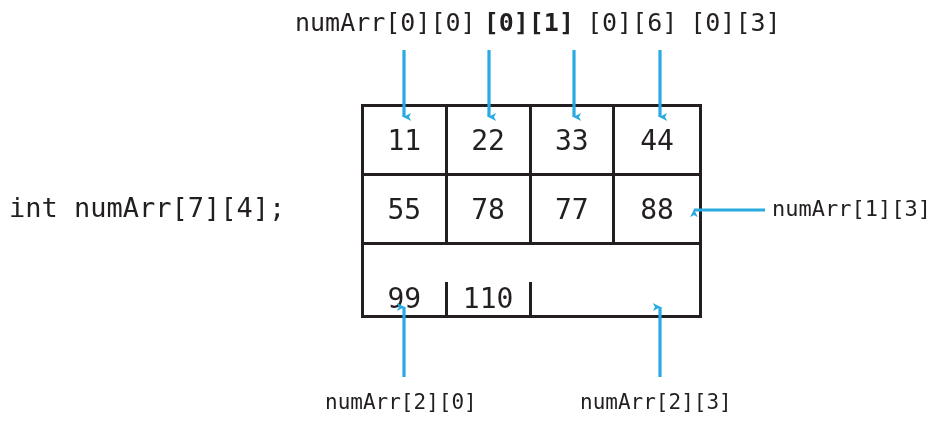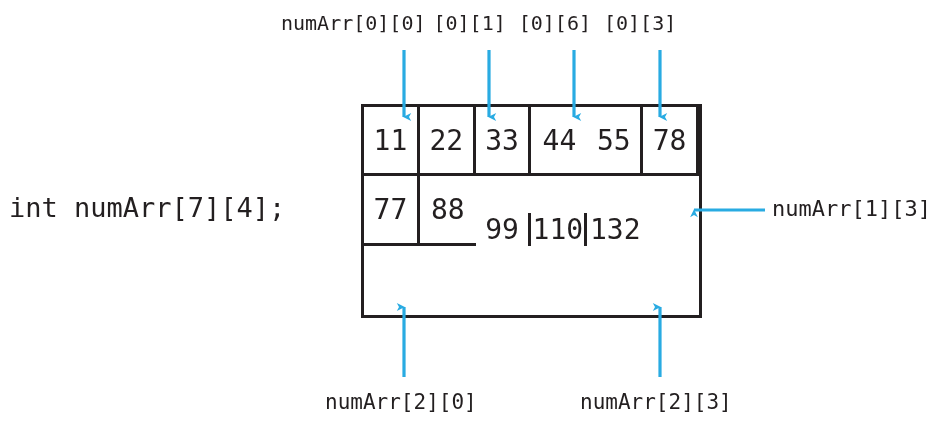--- a/index.html
+++ b/index.html
@@ -45,35 +45,35 @@
 
   .decl-label {
     left: 9px;
     top: 192px;
     font-size: 27px;
     line-height: 32px;
   }
 
   .top-label-row {
     position: absolute;
-    left: 281px;
+    left: 295px;
     top: 10px;
-    font-size: 20px;
+    font-size: 25px;
     line-height: 26px;
     white-space: pre;
     display: flex;
     align-items: flex-start;
   }
   .top-label-row .seg {
     white-space: pre;
     font-family: "DejaVu Sans Mono", monospace;
     color: #231f20;
   }
   .top-label-row .seg.s0 { margin-right: 8px; }
-  .top-label-row .seg.s1 { margin-right: 13px; }
+  .top-label-row .seg.s1 { margin-right: 13px; font-weight: bold; }
   .top-label-row .seg.s2 { margin-right: 13px; }
 
   .right-label {
     left: 772px;
     top: 196px;
     font-size: 22px;
     line-height: 26px;
     text-align: center;
   }
 
@@ -94,21 +94,21 @@
   
   #grid {
     position: absolute;
     left: 361px;
     top: 104px;
     width: 341px;
     height: 214px;
     border: 3px solid #231f20;
     box-sizing: border-box;
     display: grid;
-    grid-template-columns: repeat(6, 1fr);
+    grid-template-columns: repeat(4, 1fr);
     grid-template-rows: repeat(3, 1fr);
     background: #ffffff;
   }
   #grid .cell {
     box-sizing: border-box;
     display: flex;
     align-items: center;
     justify-content: center;
     font-family: "DejaVu Sans Mono", monospace;
     font-size: 28px;
@@ -139,21 +139,20 @@
     <div class="cell">33</div>
     <div class="cell last-col">44</div>
 
     <div class="cell">55</div>
     <div class="cell">78</div>
     <div class="cell">77</div>
     <div class="cell last-col">88</div>
 
     <div class="cell last-row">99</div>
     <div class="cell last-row">110</div>
-    <div class="cell last-row last-col">132</div>
   </div>
 
   <div class="label right-label">numArr[1][3]</div>
 
   <div class="label bottom-label-left">numArr[2][0]</div>
   <div class="label bottom-label-right">numArr[2][3]</div>
 
   <svg id="overlay" viewBox="0 0 950 424" xmlns="http://www.w3.org/2000/svg">
     <defs>
       <marker id="ah-down" markerWidth="9" markerHeight="9" refX="4.5" refY="7.6" orient="auto" markerUnits="userSpaceOnUse">

